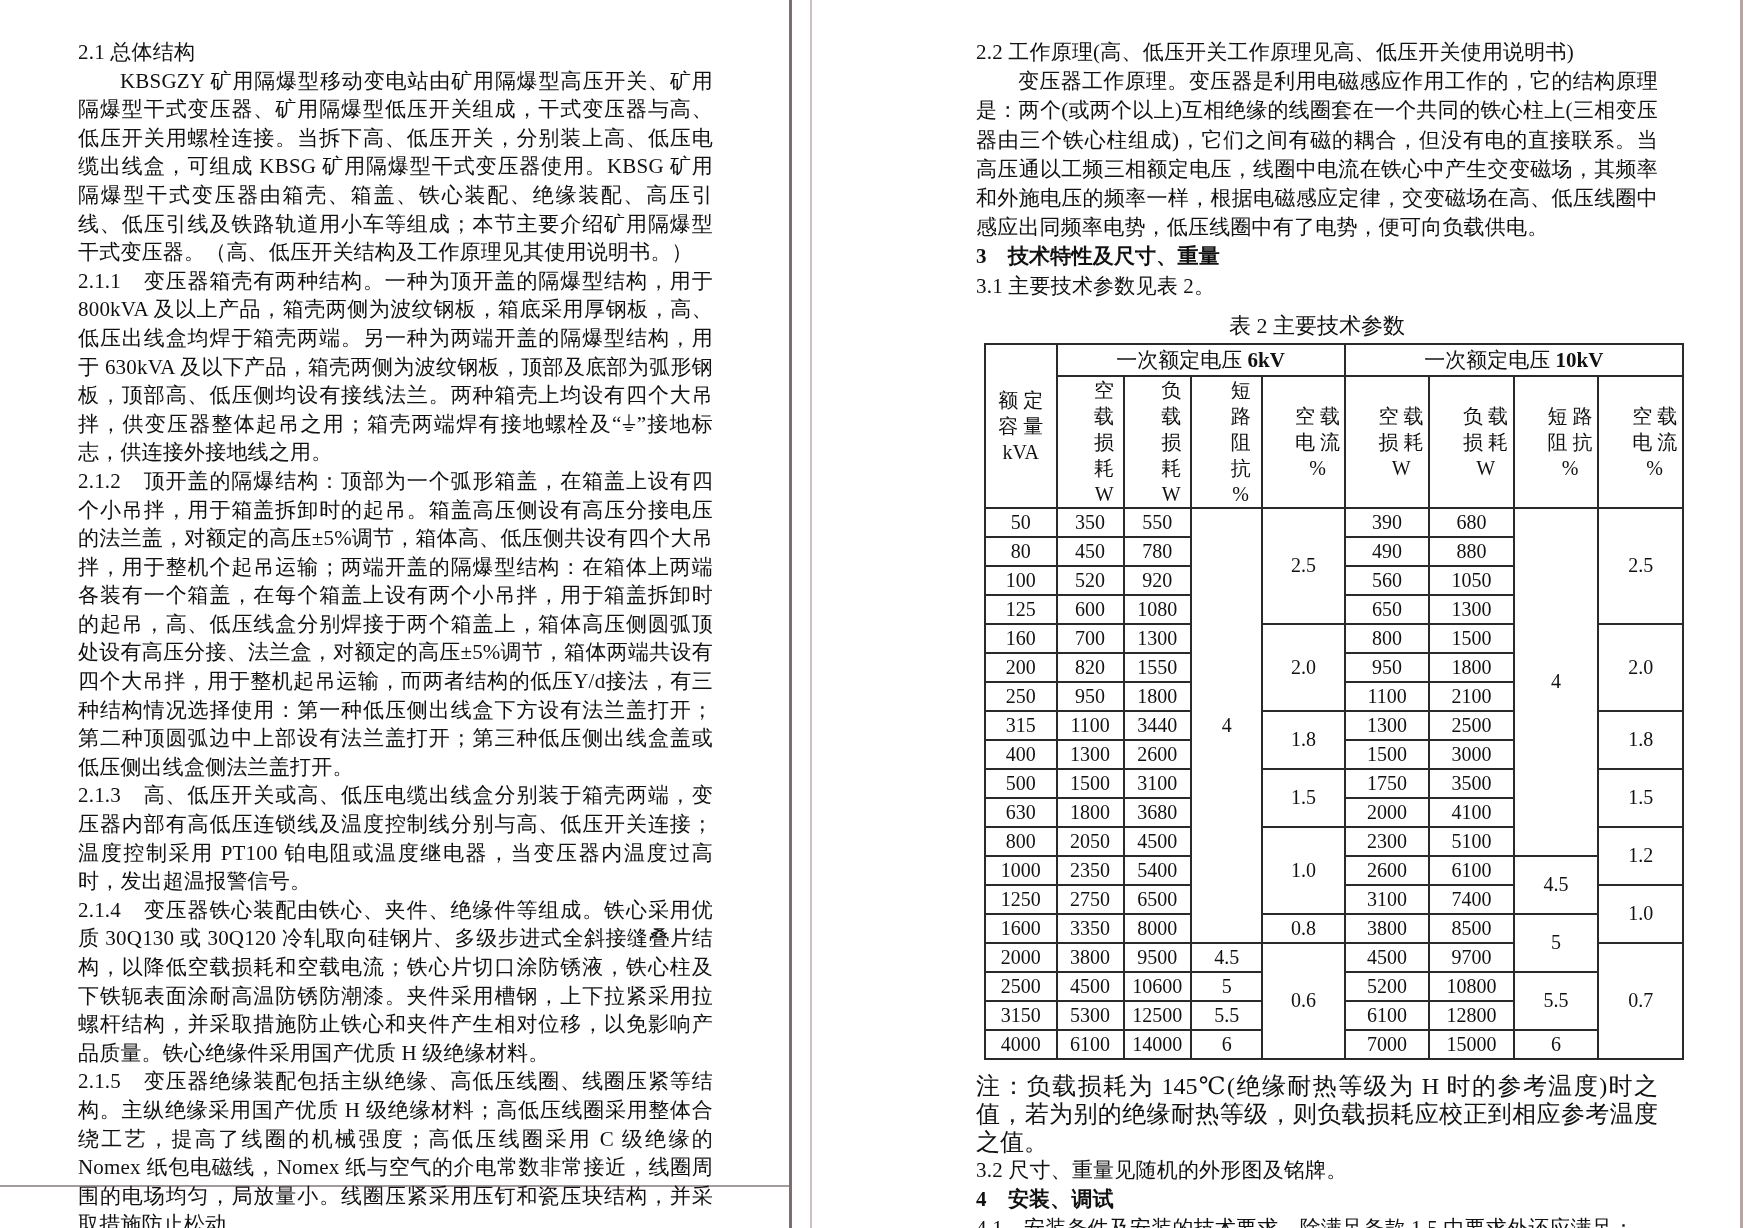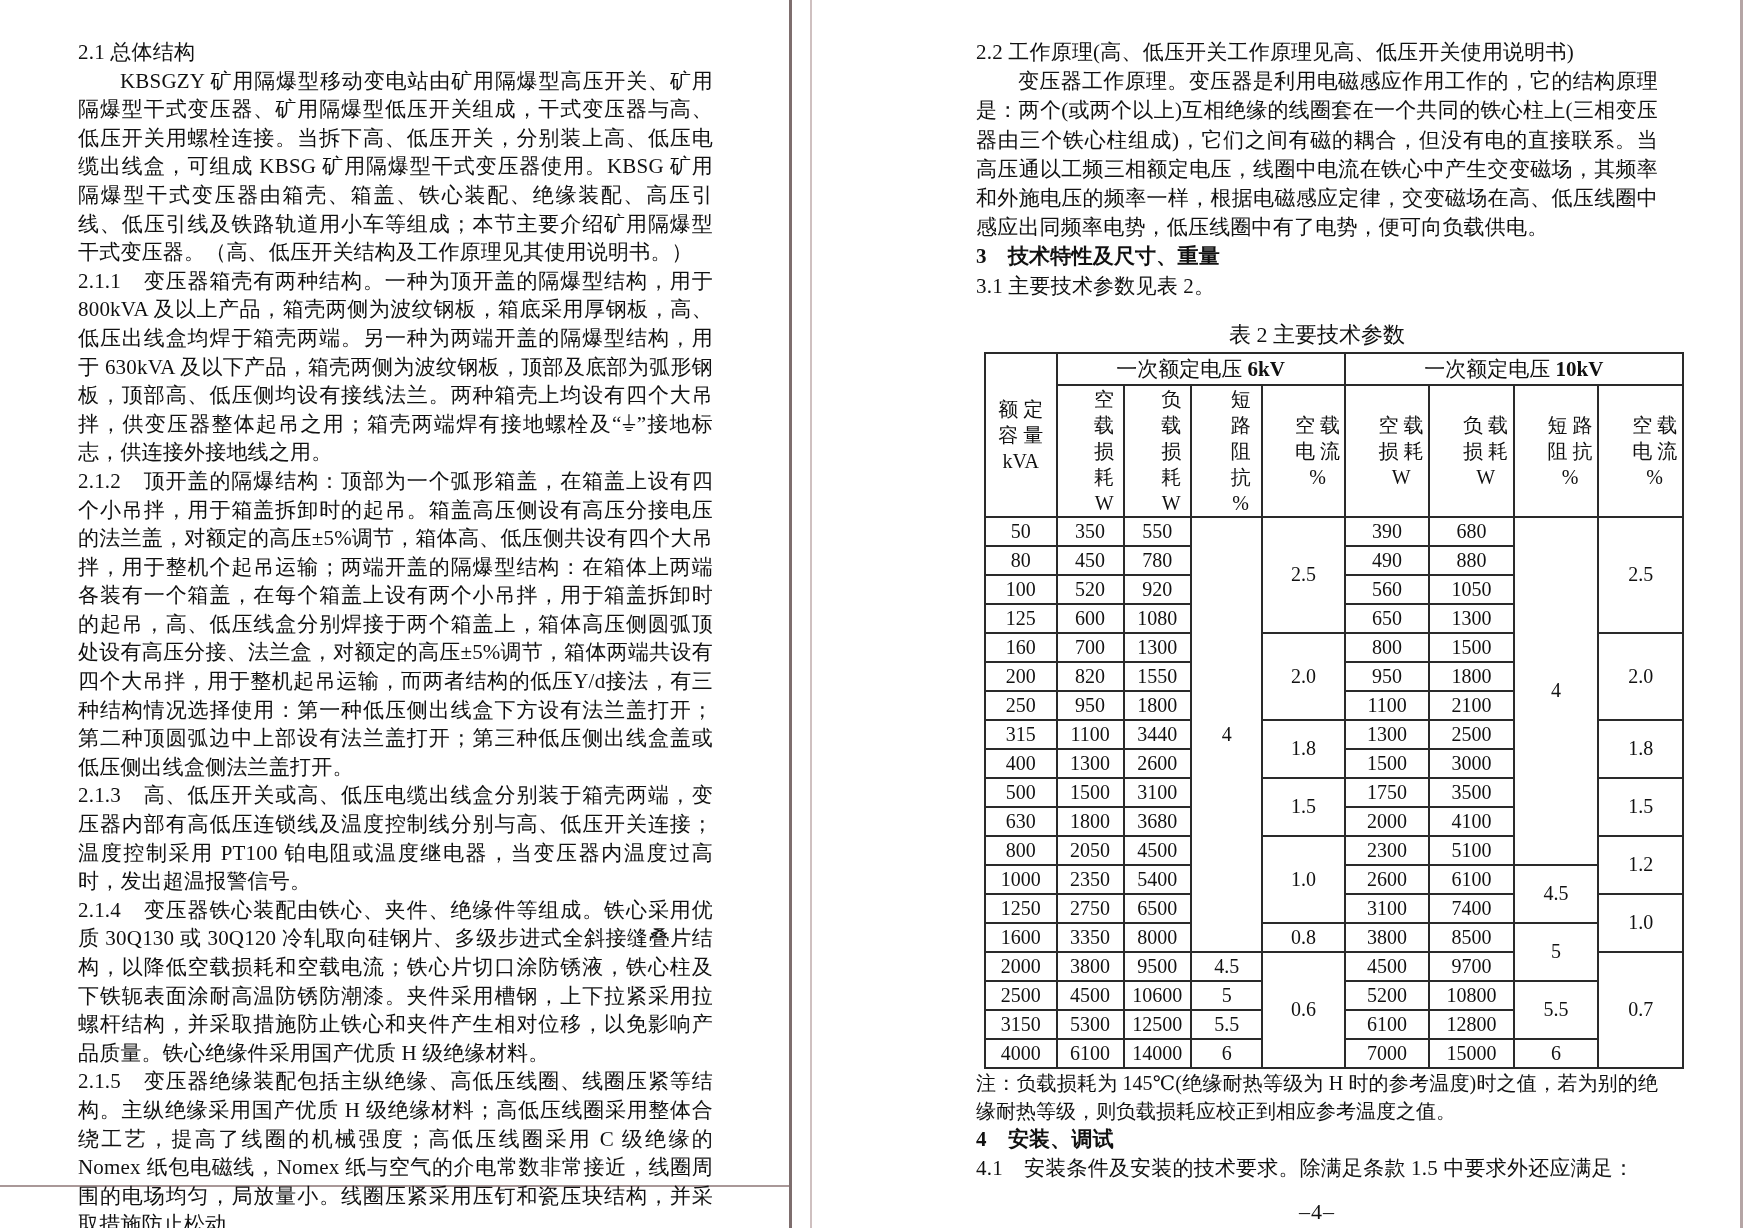--- a/index.html
+++ b/index.html
@@ -15,32 +15,32 @@
   #page-left{left:78px;width:635px;}
   #page-right{left:976px;width:682px;}
 
   .para{font-size:21px;line-height:28.6px;text-align:justify;letter-spacing:0.2px;}
   .para.indent{text-indent:2em;}
   #page-right .para{line-height:29.2px;}
   .bold{font-weight:bold;}
 
   .pagenum{text-align:center;font-size:22px;margin-top:16px;letter-spacing:1px;}
 
-  #table-title{text-align:center;font-size:22px;line-height:30px;margin-top:19px;}
+  #table-title{text-align:center;font-size:22px;line-height:30px;margin-top:10px;}
 
   table#tech-params{border-collapse:collapse;margin:2px 0 0 8px;table-layout:fixed;width:700px;}
   #tech-params th,#tech-params td{border:2px solid #2a2a2a;text-align:center;vertical-align:middle;
       font-weight:normal;font-size:20px;padding:0;background:#fff;}
   #tech-params .grp{height:30px;font-size:21px;}
   #tech-params .sub div{line-height:26px;}
   #tech-params .sub{height:82px;padding-left:28px;}
   #tech-params .corner div{line-height:26px;}
   #tech-params tbody td{height:27px;font-size:20px;}
 
-  #note-block{font-size:20px;line-height:28px;text-align:justify;margin-top:0;}
+  #note-block{font-size:24px;line-height:28px;text-align:justify;margin-top:12px;}
 </style>
 </head>
 <body>
 
 <div id="sheet">
 
   <div class="vline" id="divider-dark"></div>
   <div class="vline" id="divider-light"></div>
   <div class="vline" id="right-edge-line"></div>
   <div id="left-bottom-line"></div>
@@ -285,18 +285,19 @@
             <td>14000</td>
             <td rowspan="1">6</td>
             <td>7000</td>
             <td>15000</td>
             <td rowspan="1">6</td>
           </tr>
         </tbody>
       </table>
 
     <div id="note-block">注：负载损耗为 145℃(绝缘耐热等级为 H 时的参考温度)时之值，若为别的绝缘耐热等级，则负载损耗应校正到相应参考温度之值。</div>
+    <div class="para">3.2 尺寸、重量见随机的外形图及铭牌。</div>
     <div class="para bold">4　安装、调试</div>
     <div class="para">4.1　安装条件及安装的技术要求。除满足条款 1.5 中要求外还应满足：</div>
     <div class="pagenum">–4–</div>
   </div>
 
 </div>
 
 </body></html>

